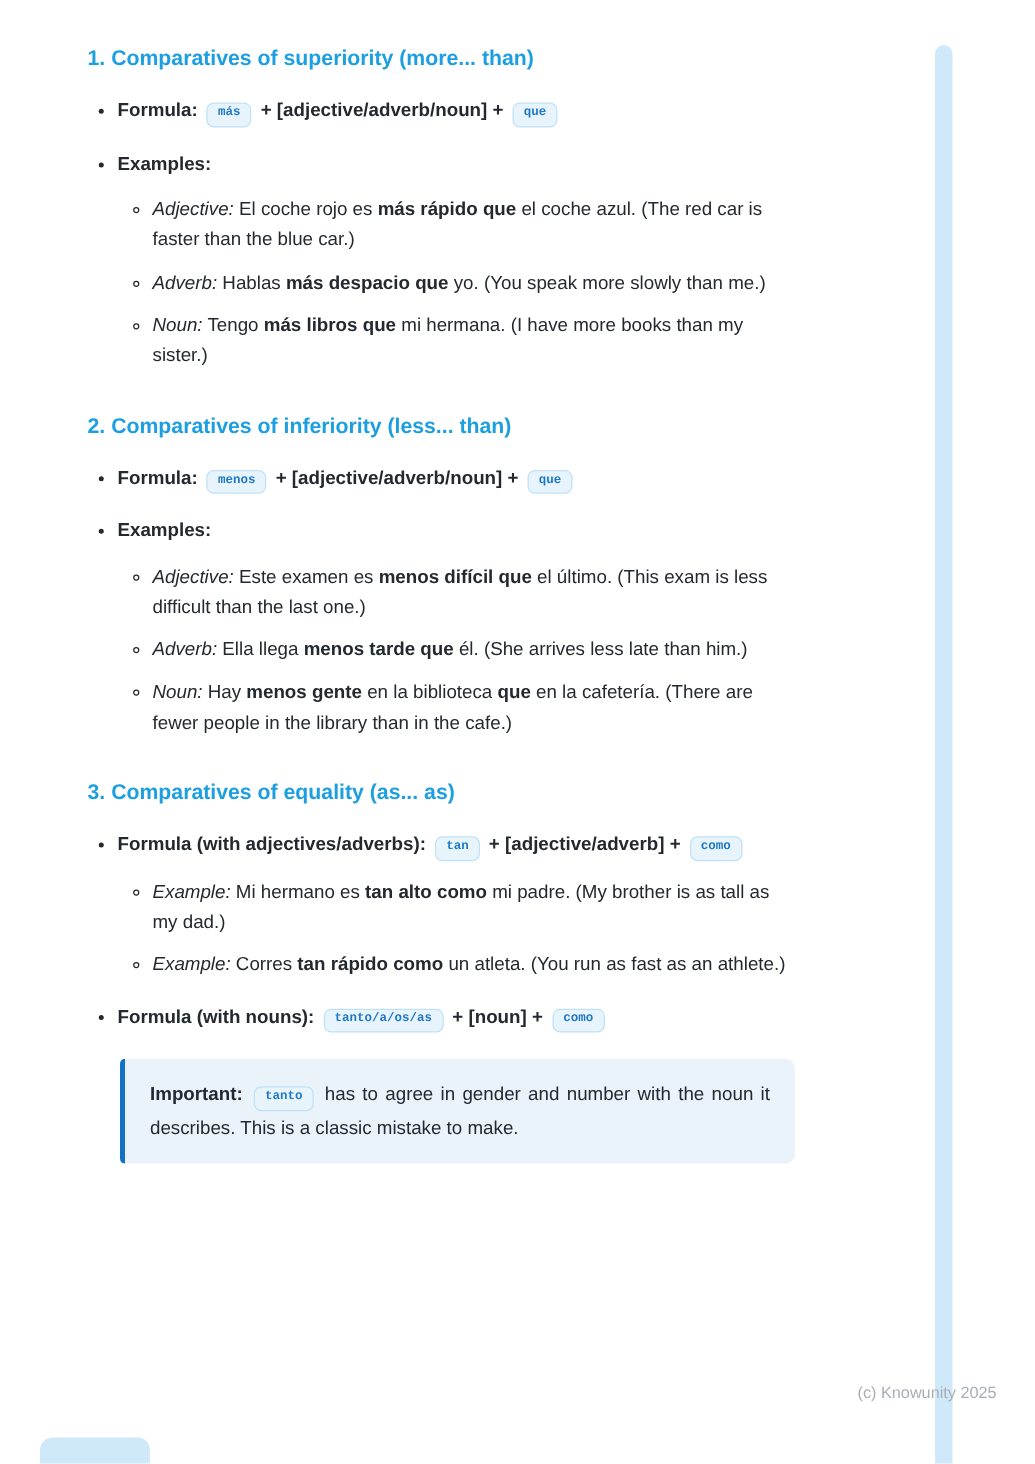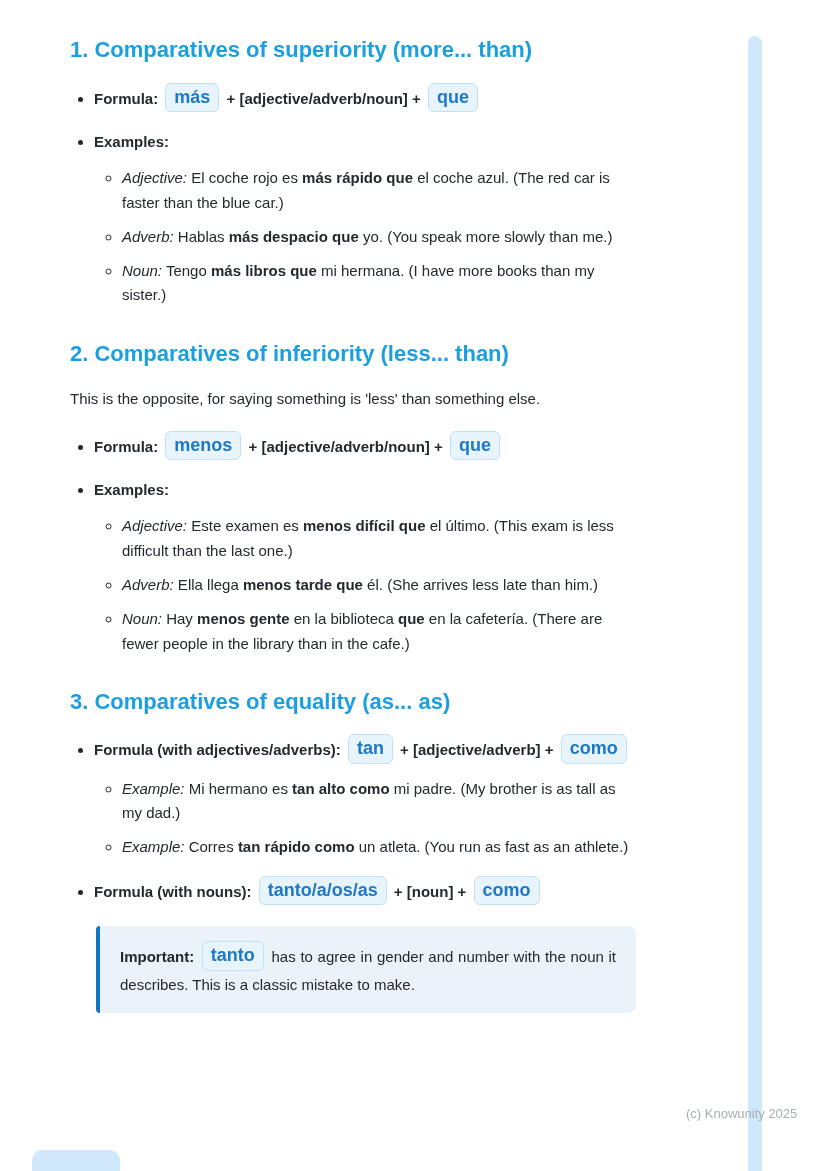--- a/index.html
+++ b/index.html
@@ -7,38 +7,38 @@
   body {
     width: 828px; height: 1171px;
     position: relative; overflow: hidden;
     background: #ffffff;
     font-family: "Liberation Sans", sans-serif;
     font-size: 15px; line-height: 1.62;
     color: #24292f;
   }
   .content { padding: 36px 192px 0 70px; }
   .sec-title {
-    font-size: 22px; font-weight: 700; line-height: 1.25;
+    font-size: 17px; font-weight: 700; line-height: 1.25;
     color: var(--heading, #1b9fe0);
     margin: 32px 0 20px;
   }
   .sec-title.first { margin-top: 0; }
   .intro { margin: 0 0 20px; }
   ul.l1 { list-style: disc outside; margin: 0; padding-left: 24px; }
   ul.l1 > li { margin-bottom: 17px; }
   ul.l1 > li:last-child { margin-bottom: 0; }
   ul.l2 { list-style: circle outside; margin: 12px 0 0 0; padding-left: 28px; }
   ul.l2 > li { margin-bottom: 10px; }
   ul.l2 > li:last-child { margin-bottom: 0; }
   li::marker { color: #24292f; }
   .seg-b { font-weight: 700; }
   .seg-i { font-style: italic; }
   .seg-c {
-    font-family: Liberation Sans, sans-serif;
-    font-size: 18px; font-weight: 700;
+    font-family: Liberation Mono, monospace;
+    font-size: 10px; font-weight: 700;
     color: var(--chip_text, #1e78c8);
     background: var(--chip_bg, #e8f4fc);
     border: 1px solid var(--chip_border, #bfe1f6);
     border-radius: 6px;
     padding: 2px 8px 3px;
     margin: 0 3px;
     display: inline-block;
     line-height: 1.25;
     position: relative; top: -1px;
     white-space: nowrap;
@@ -83,21 +83,20 @@
       <span><span class="seg-b">Examples:</span></span>
       <ul class="l2">
         <li><span><span class="seg-i">Adjective:</span><span> El coche rojo es </span><span class="seg-b">más rápido que</span><span> el coche azul. (The red car is faster than the blue car.)</span></span></li>
         <li><span><span class="seg-i">Adverb:</span><span> Hablas </span><span class="seg-b">más despacio que</span><span> yo. (You speak more slowly than me.)</span></span></li>
         <li><span><span class="seg-i">Noun:</span><span> Tengo </span><span class="seg-b">más libros que</span><span> mi hermana. (I have more books than my sister.)</span></span></li>
       </ul>
     </li>
   </ul>
 
   <h2 class="sec-title">2. Comparatives of inferiority (less... than)</h2>
-  <p class="intro">This is the opposite, for saying something is 'less' than something else.</p>
   <ul class="l1">
     <li>
       <span><span class="seg-b">Formula: </span><span class="seg-c">menos</span><span class="seg-b"> + [adjective/adverb/noun] + </span><span class="seg-c">que</span></span>
     </li>
     <li>
       <span><span class="seg-b">Examples:</span></span>
       <ul class="l2">
         <li><span><span class="seg-i">Adjective:</span><span> Este examen es </span><span class="seg-b">menos difícil que</span><span> el último. (This exam is less difficult than the last one.)</span></span></li>
         <li><span><span class="seg-i">Adverb:</span><span> Ella llega </span><span class="seg-b">menos tarde que</span><span> él. (She arrives less late than him.)</span></span></li>
         <li><span><span class="seg-i">Noun:</span><span> Hay </span><span class="seg-b">menos gente</span><span> en la biblioteca </span><span class="seg-b">que</span><span> en la cafetería. (There are fewer people in the library than in the cafe.)</span></span></li>

